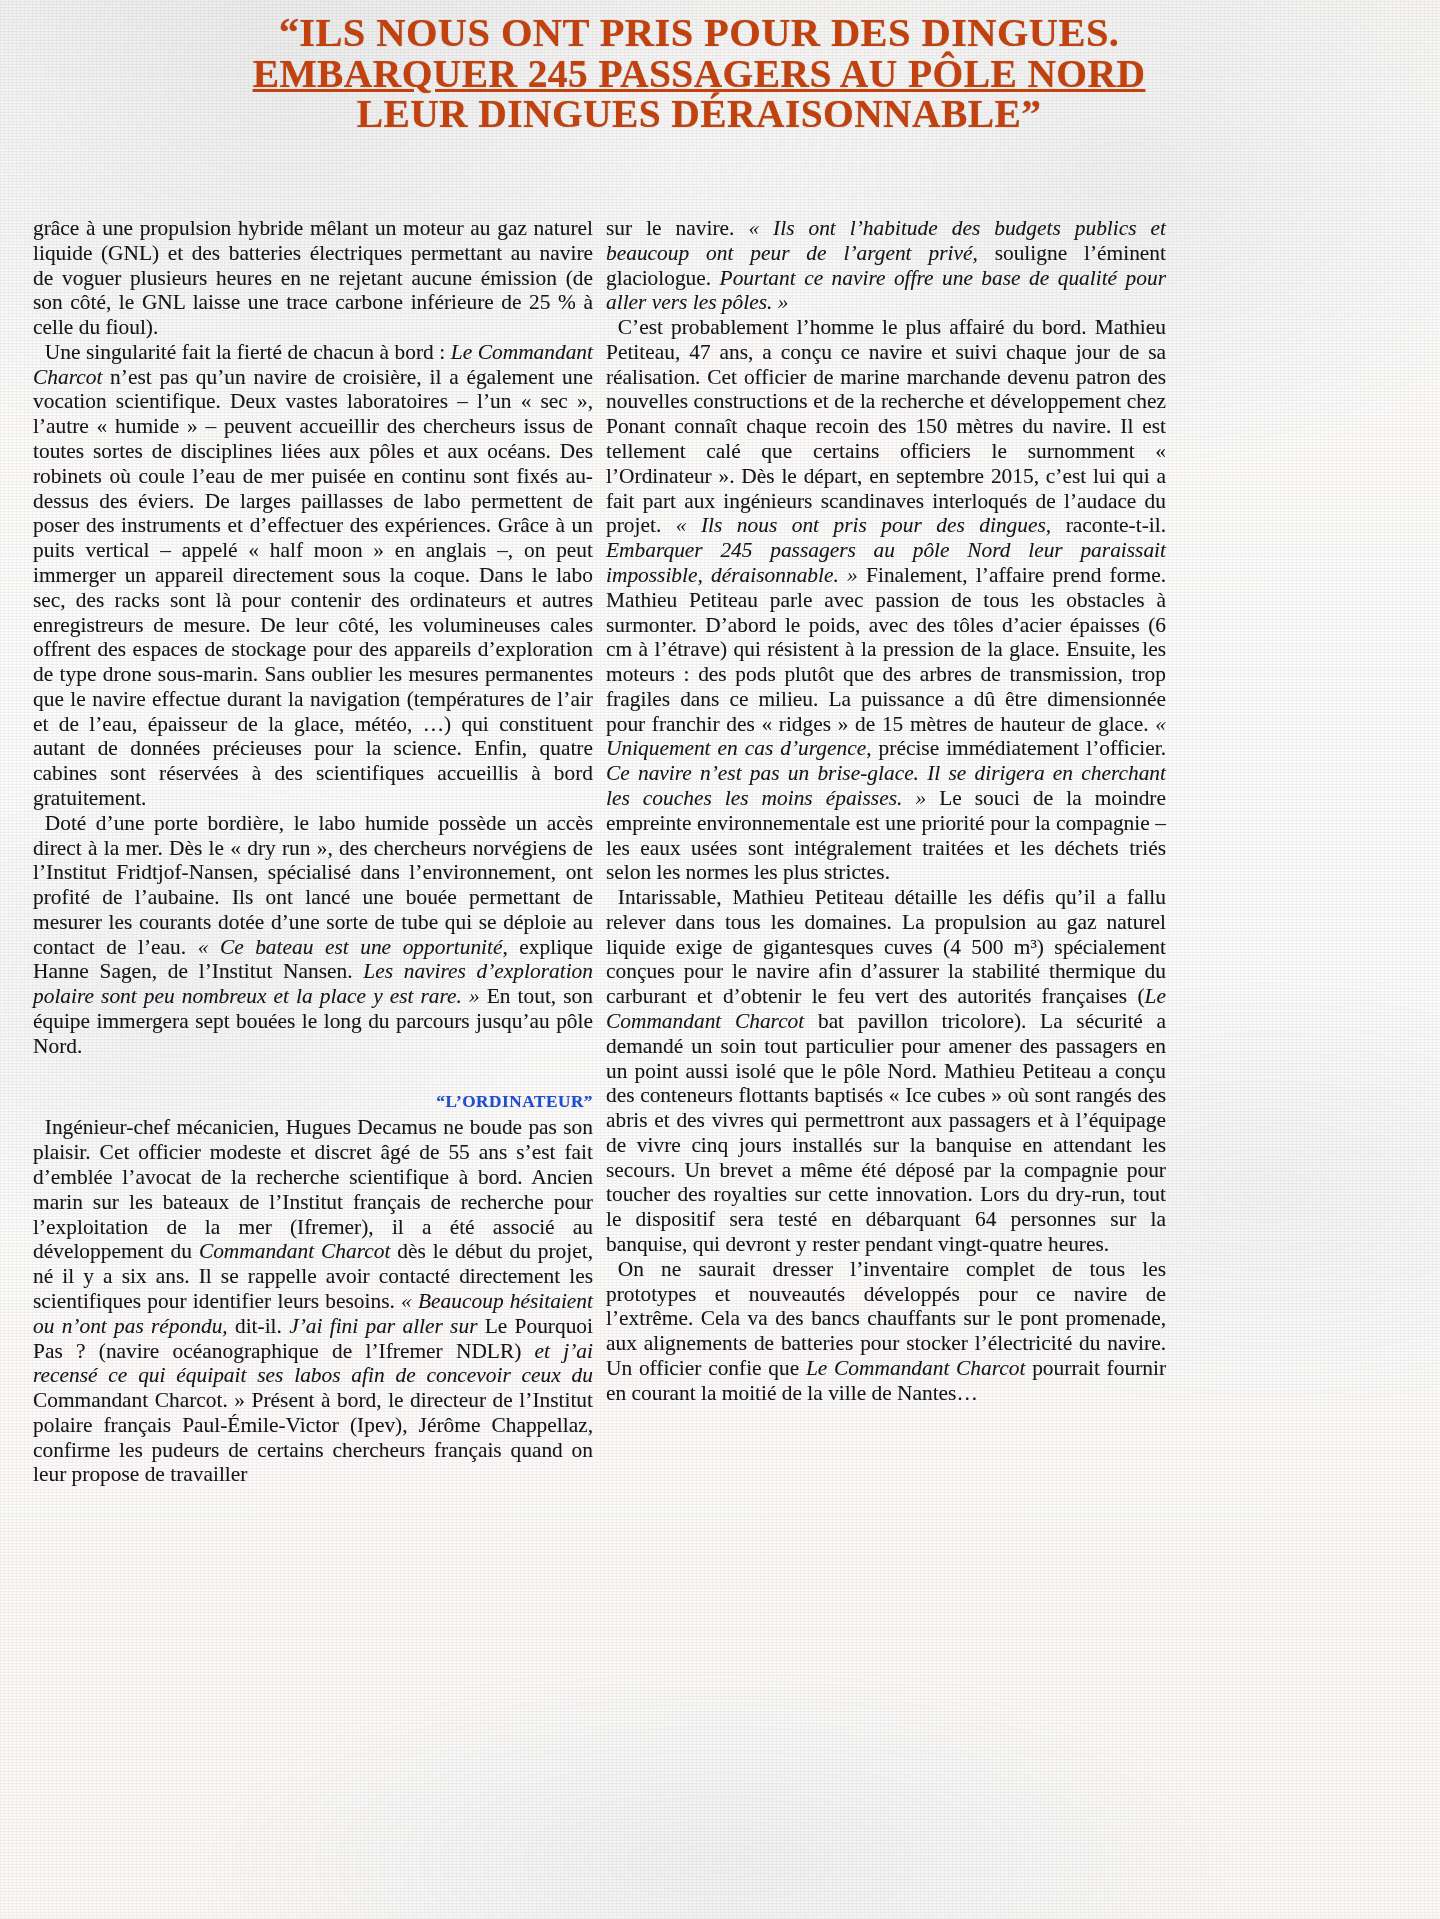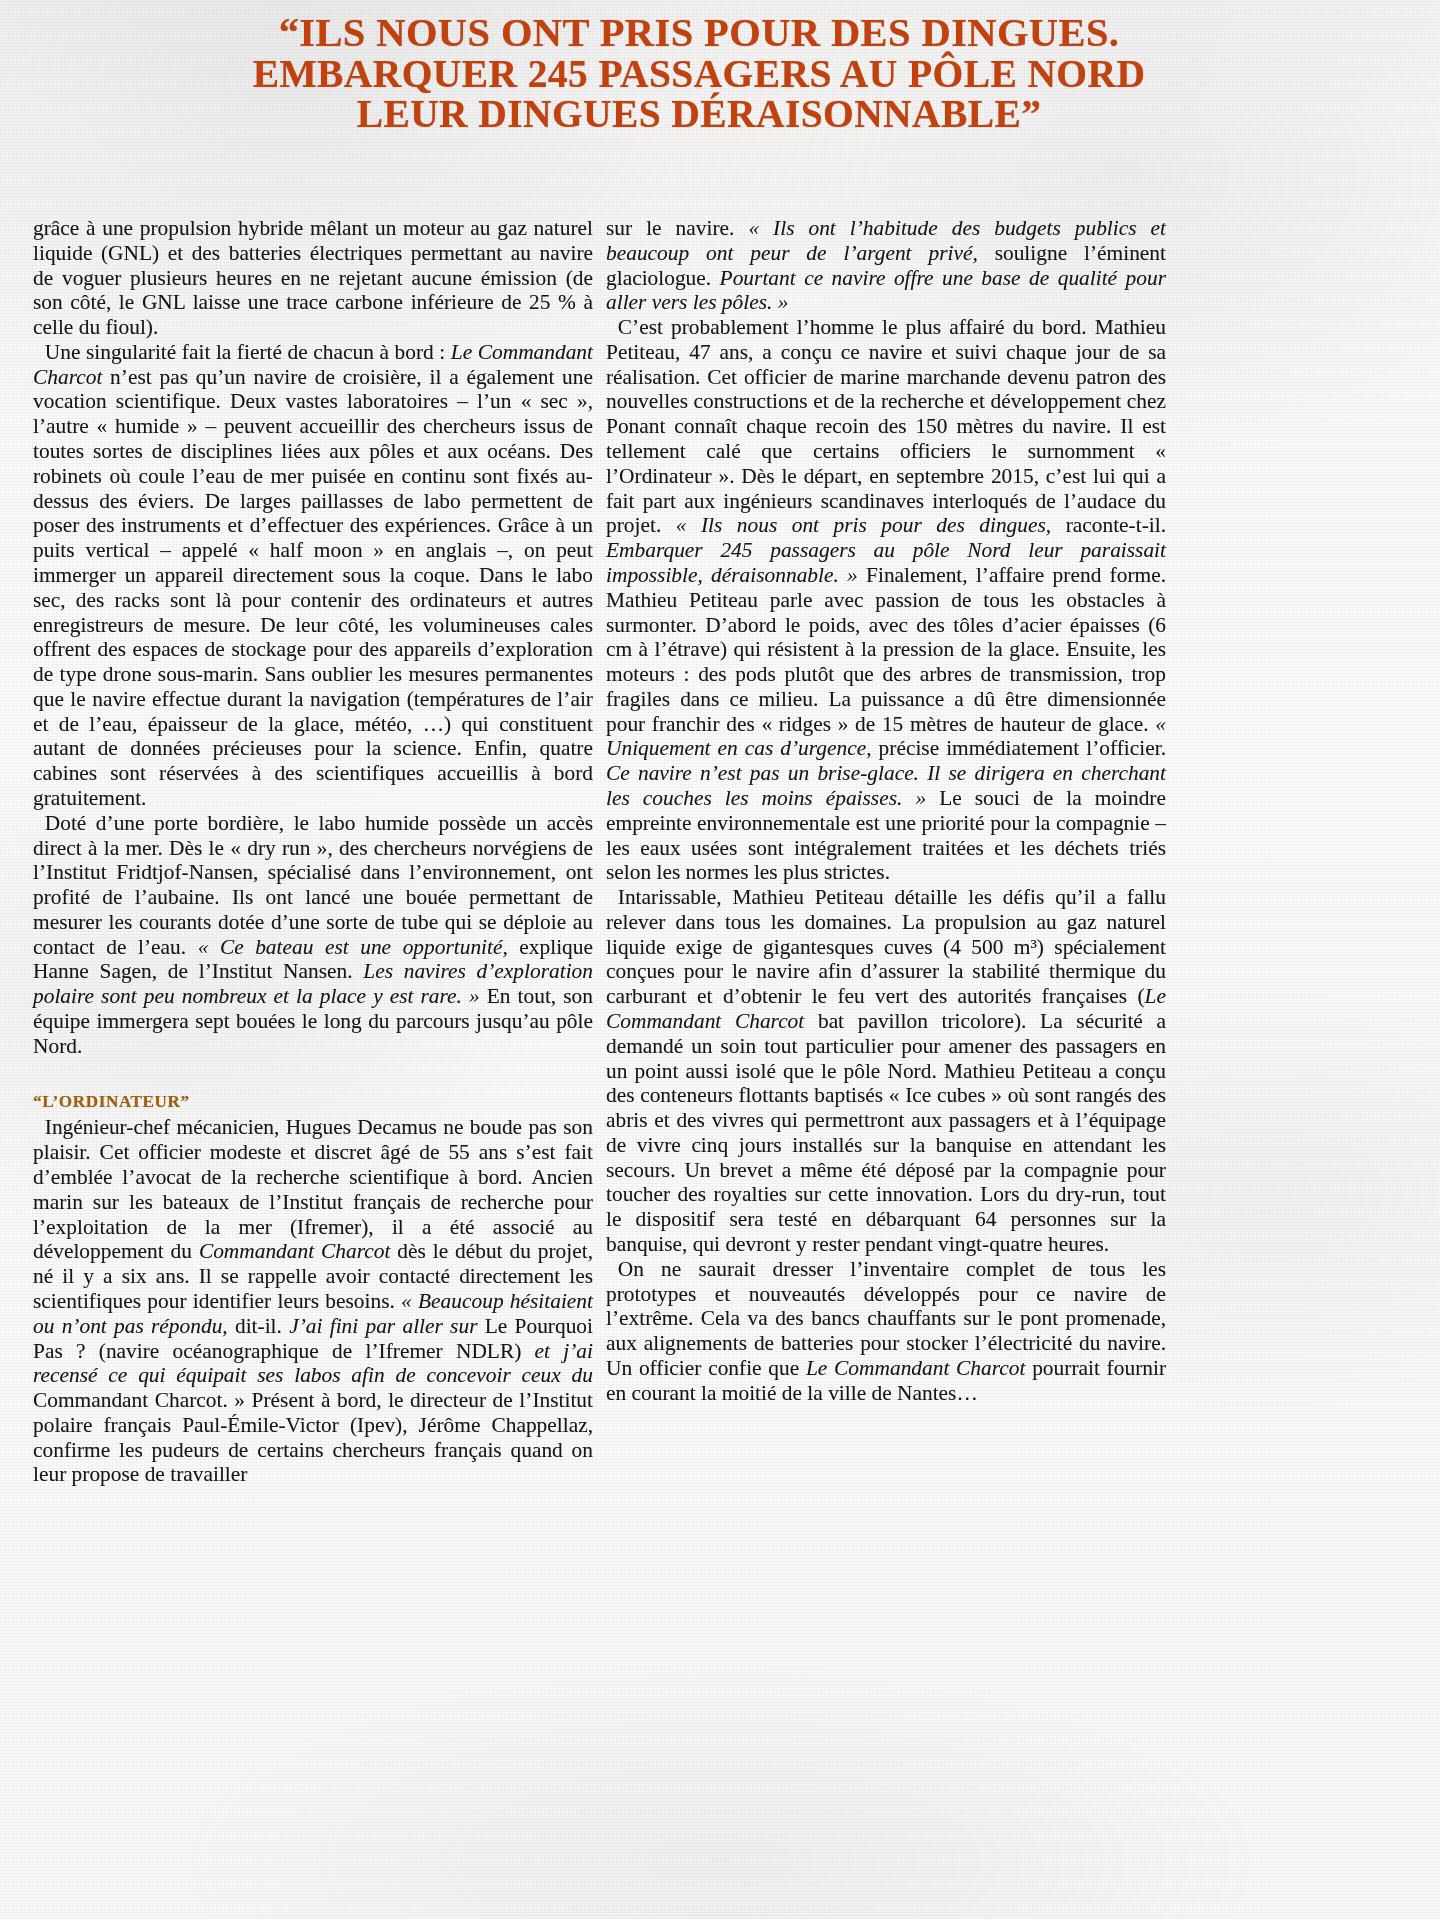--- a/index.html
+++ b/index.html
@@ -66,21 +66,21 @@
     line-height: 1.03;
     letter-spacing: 0.4px;
     color: #c2410c;
     text-shadow: 0 0 1px rgba(30,30,45,0.42);
   }
   .headline .hl-line {
     display: block;
     white-space: nowrap;
   }
   .headline .hl-line:nth-child(1) { transform: scaleX(1.0); }
-  .headline .hl-line:nth-child(2) { font-size: 39.5px; }
+  .headline .hl-line:nth-child(2) { font-size: 39.5px; text-decoration: underline; }
   .headline .hl-line:nth-child(3) { font-size: 39.5px; }
 
   
   .columns {
     position: absolute;
     top: 216px;
     left: 0;
     width: 1440px;
     display: flex;
     gap: 4px;
@@ -101,27 +101,27 @@
   .col p {
     margin: 0;
     text-indent: 0;
   }
   .col p.indent { text-indent: 0.55em; }
 
   i, .it { font-style: italic; }
 
   
   .subhead {
-    text-align: left;
+    text-align: right;
     font-family: "Liberation Serif", "DejaVu Serif", serif;
     font-weight: 700;
     font-size: 17.2px;
     letter-spacing: 0.55px;
     margin: 27px 0 4px 0;
-    color: #a16207;
+    color: #1d4ed8;
     text-shadow: 0 0 0.7px rgba(35,35,50,0.45);
   }
 
   .spacer-small { height: 6px; }
 </style>
 </head>
 <body>
 
 <div class="page"></div>
 

